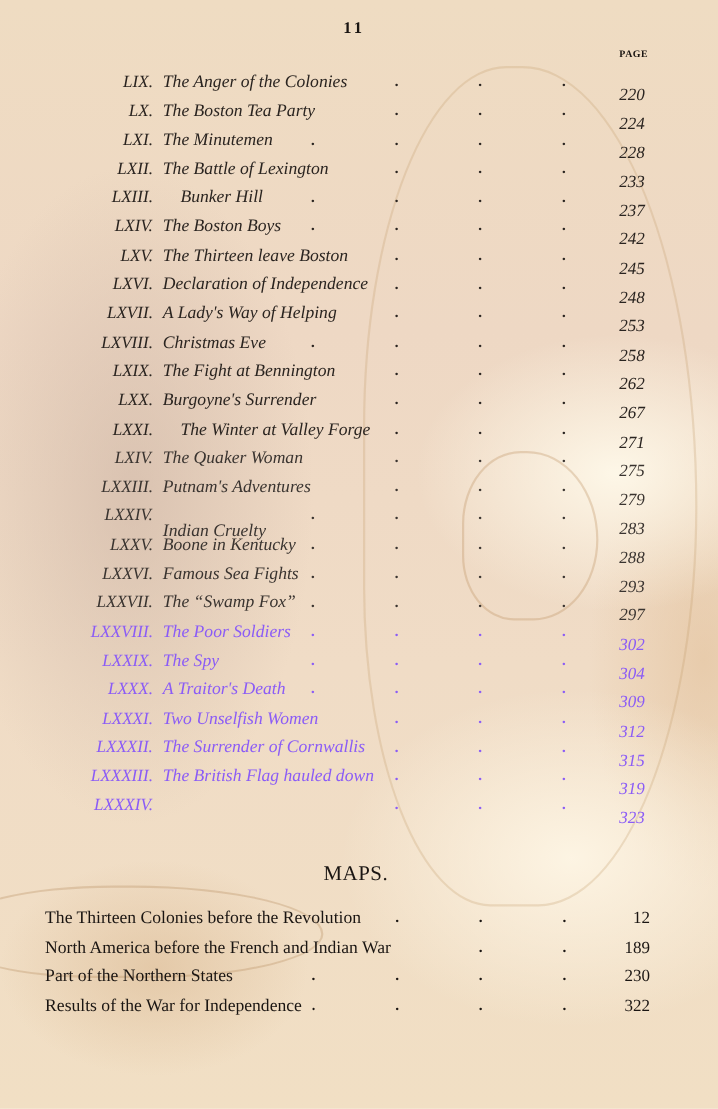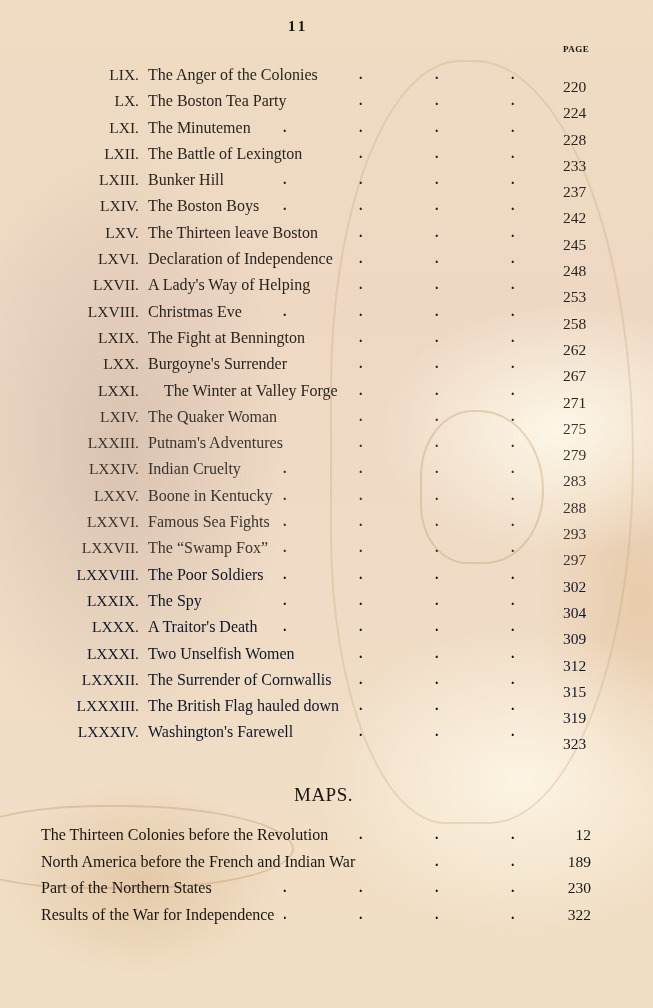--- a/index.html
+++ b/index.html
@@ -13,48 +13,48 @@
         radial-gradient(ellipse 220px 400px at 120px 450px, rgba(200,175,160,0.55), rgba(200,175,160,0) 75%),
         radial-gradient(ellipse 200px 140px at 140px 880px, rgba(215,180,140,0.5), rgba(215,180,140,0) 70%),
         radial-gradient(ellipse 150px 300px at 640px 600px, rgba(225,190,150,0.55), rgba(225,190,150,0) 70%),
         linear-gradient(180deg, #efdcc2 0%, #eed8c4 30%, #f0dcc6 60%, #f1dfc4 100%);
     }
     .stain {
       position: absolute; pointer-events: none;
       border: 2px solid rgba(185,140,90,0.35); border-radius: 45% 55% 50% 40%;
     }
     .folio {
-      position: absolute; top: 18px; left: 288px;
+      position: absolute; top: 18px; left: 312px;
       font-size: 15px; font-weight: bold; letter-spacing: 3px;
     }
     .page-head {
       position: absolute; top: 44px; left: 563px;
       font-size: 9px; font-weight: bold; letter-spacing: 0.5px;
     }
     .toc { position: absolute; top: 63px; left: 0; width: 653px; }
     .row {
-      position: relative; height: 26.3px; font-size: 16px; line-height: 24px;
+      position: relative; height: 26.3px; font-size: 16px; line-height: 24px; font-style: italic;
     }
     .num {
       position: absolute; right: 514px; top: 0; text-align: right; white-space: nowrap;
       font-size: 15.5px;
     }
     .title { position: absolute; left: 148px; top: 0; white-space: nowrap; }
     .leader {
       position: absolute; left: 150px; right: 104px; top: 0;
       direction: rtl; overflow: hidden; white-space: nowrap;
       letter-spacing: 34.5px; font-weight: bold; font-size: 14px;
     }
     .pg {
       position: absolute; left: 563px; top: 12px; font-size: 15.5px;
       font-variant-numeric: oldstyle-nums;
     }
     .fade1 { color: #2a2420; }
     .fade2 { color: #3a3430; filter: blur(0.4px); }
-    .fade3 { color: #0f172a; filter: blur(0.7px); }
+    .fade3 { color: #8b5cf6; filter: blur(0.7px); }
     .maps-heading {
       position: absolute; top: 784px; left: 0; width: 653px; text-align: center;
       font-size: 19px; letter-spacing: 0.5px; margin-left: -3px;
     }
     .maps { position: absolute; top: 823px; left: 0; width: 653px; }
     .mrow { position: relative; height: 26.5px; font-size: 16px; line-height: 24px; }
     .mtitle { position: absolute; left: 41px; top: 0; white-space: nowrap; }
     .mpg { position: absolute; right: 62px; top: 0; font-size: 15.5px; text-align: right; }
     .mleader {
       position: absolute; left: 41px; right: 104px; top: 0;
@@ -93,21 +93,21 @@
     </div>
     <div class="row fade1">
       <span class="num">LXII.</span>
       <span class="leader" style="left: 312px;">. . . . . . . . . . . . . . . . . . . .</span>
       <span class="title" style="padding-right: 6px;">The Battle of Lexington</span>
       <span class="pg">233</span>
     </div>
     <div class="row fade1">
       <span class="num">LXIII.</span>
       <span class="leader" style="left: 234px;">. . . . . . . . . . . . . . . . . . . .</span>
-      <span class="title" style="padding-right: 6px;">Bunker Hill</span>
+      <span class="title" style="padding-right: 6px; margin-left: 16px;">Bunker Hill</span>
       <span class="pg">237</span>
     </div>
     <div class="row fade1">
       <span class="num">LXIV.</span>
       <span class="leader" style="left: 269px;">. . . . . . . . . . . . . . . . . . . .</span>
       <span class="title" style="padding-right: 6px;">The Boston Boys</span>
       <span class="pg">242</span>
     </div>
     <div class="row fade1">
       <span class="num">LXV.</span>
@@ -159,21 +159,21 @@
     </div>
     <div class="row fade2">
       <span class="num">LXXIII.</span>
       <span class="leader" style="left: 293px;">. . . . . . . . . . . . . . . . . . . .</span>
       <span class="title" style="padding-right: 6px;">Putnam's Adventures</span>
       <span class="pg">279</span>
     </div>
     <div class="row fade2">
       <span class="num">LXXIV.</span>
       <span class="leader" style="left: 251px;">. . . . . . . . . . . . . . . . . . . .</span>
-      <span class="title" style="padding-right: 6px;">Indian Cruelty</span>
+      <span class="title" style="padding-right: 6px; margin-top: 14px;">Indian Cruelty</span>
       <span class="pg">283</span>
     </div>
     <div class="row fade2">
       <span class="num">LXXV.</span>
       <span class="leader" style="left: 282px;">. . . . . . . . . . . . . . . . . . . .</span>
       <span class="title" style="padding-right: 6px;">Boone in Kentucky</span>
       <span class="pg">288</span>
     </div>
     <div class="row fade2">
       <span class="num">LXXVI.</span>
@@ -219,21 +219,20 @@
     </div>
     <div class="row fade3">
       <span class="num">LXXXIII.</span>
       <span class="leader" style="left: 349px;">. . . . . . . . . . . . . . . . . . . .</span>
       <span class="title" style="padding-right: 6px;">The British Flag hauled down</span>
       <span class="pg">319</span>
     </div>
     <div class="row fade3">
       <span class="num">LXXXIV.</span>
       <span class="leader" style="left: 303px;">. . . . . . . . . . . . . . . . . . . .</span>
-      <span class="title" style="padding-right: 6px;">Washington's Farewell</span>
       <span class="pg">323</span>
     </div>
   </div>
 
 <div class="maps-heading">MAPS.</div>
 <div class="maps" id="maps">
     <div class="mrow">
       <span class="mleader" style="left: 338px;">. . . . . . . . . . . . . . . . . . . .</span>
       <span class="mtitle" style="padding-right: 6px;">The Thirteen Colonies before the Revolution</span>
       <span class="mpg">12</span>

